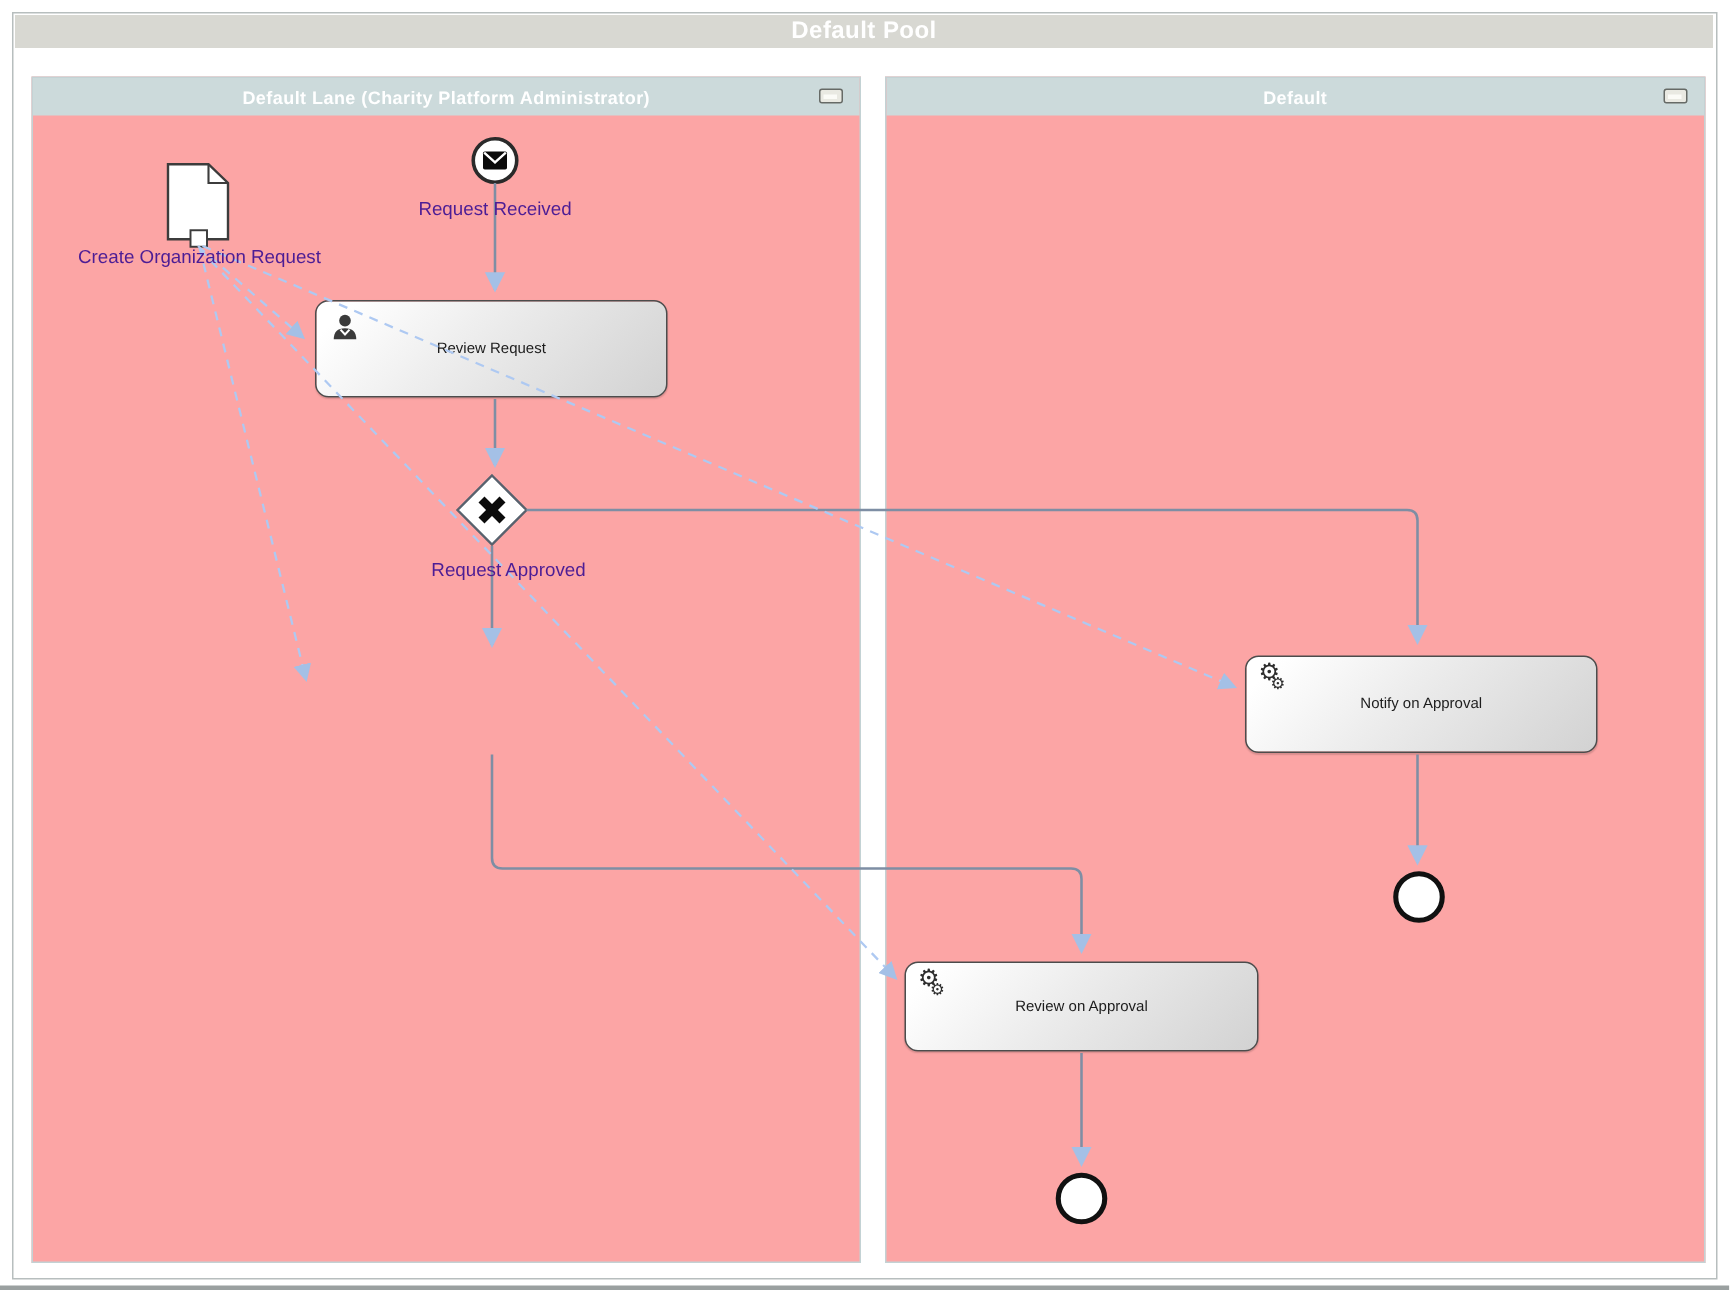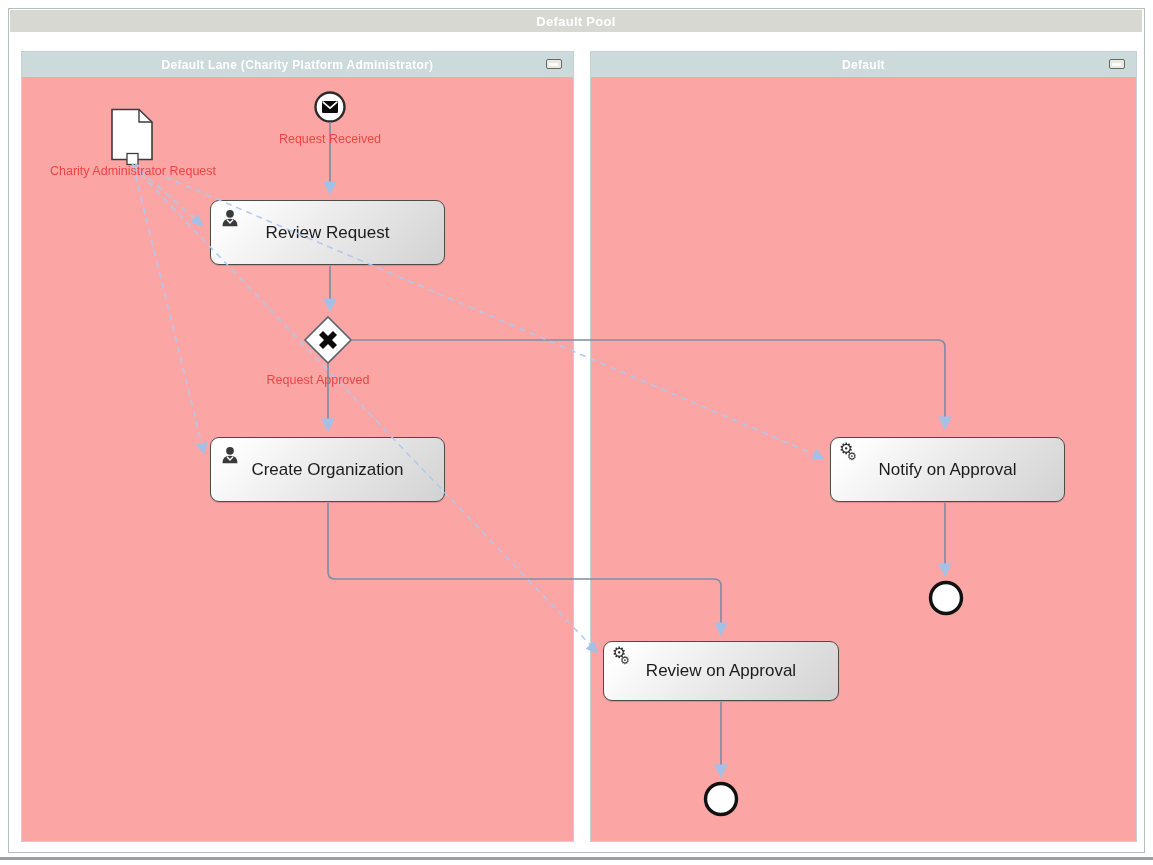--- a/index.html
+++ b/index.html
@@ -5,45 +5,45 @@
   * { margin:0; padding:0; box-sizing:border-box; }
   html,body { background:#ffffff; }
   body { font-family:"Liberation Sans", sans-serif; }
   #canvas { position:relative; width:1153px; height:865px; background:#ffffff; overflow:hidden; }
 
   
   #pool { position:absolute; left:8px; top:8px; width:1137px; height:845px;
           border:1.5px solid #b7bebe; background:#ffffff; z-index:1; }
   #pool-header { position:absolute; left:1px; top:1px; width:1132px; height:22px;
                  background:#d8d8d2; display:flex; align-items:center; justify-content:center;
-                 color:#ffffff; font-weight:bold; font-size:13px; letter-spacing:0.3px; }
+                 color:#ffffff; font-weight:bold; font-size:16px; letter-spacing:0.3px; }
   .lane { position:absolute; top:42px; height:791px; border:1.5px solid #c3d2d4; background:#fca5a5; }
   #lane-default { left:12px;  width:553px; }
   #lane-system  { left:581px; width:547px; }
   .lane-header { position:absolute; left:0; top:0; width:100%; height:25px;
                  background:#ccdadb; display:flex; align-items:center; justify-content:center;
                  color:#ffffff; font-weight:bold; font-size:12px; letter-spacing:0.3px; }
   .lane-collapse { position:absolute; top:7px; right:11px; width:16px; height:10px;
                    border:1.5px solid #666a66; border-radius:2px; background:#e9e9e2; }
   .lane-collapse .bar { position:absolute; left:2px; top:2.5px; width:9px; height:3px; background:#fbfbf7; }
 
   
   .node { position:absolute; z-index:5; }
   .task { width:235px; height:65px; border:1.5px solid #4c4c4c; border-radius:9px;
           background:linear-gradient(135deg,#ffffff 8%,#ececec 45%,#d2d2d2 100%);
           box-shadow:0 1px 1px rgba(0,0,0,0.15); }
   .task-label { position:absolute; left:0; top:0; width:100%; height:100%;
                 display:flex; align-items:center; justify-content:center;
-                font-size:17px; color:#1c1c1c; }
+                font-size:10px; color:#1c1c1c; }
   .task-icon { position:absolute; left:9px; top:7px; width:20px; height:20px; }
   .gear-icon { position:absolute; left:8px; top:3px; width:24px; height:24px;
                color:#2e2e2e; font-size:16px; line-height:16px; }
   .gear-icon .g2 { position:absolute; left:8px; top:7px; font-size:11px; }
 
-  .flow-label { position:absolute; z-index:7; font-size:12.5px; color:#ef4444;
+  .flow-label { position:absolute; z-index:7; font-size:12.5px; color:#4c1d95;
                 text-align:center; width:180px; }
 
   #connectors { position:absolute; left:0; top:0; width:1153px; height:865px; z-index:6; pointer-events:none; }
 
   #bottom-rule { position:absolute; left:0; top:857px; width:1153px; height:3px; background:#9aa0a0; z-index:2; }
 </style>
 </head>
 <body>
 
 <div id="canvas">
@@ -81,48 +81,40 @@
   </svg>
   <div class="flow-label" style="left:240px; top:132px;">Request Received</div>
 
   <svg class="node" style="left:110px; top:108px;" width="46" height="60">
     <g>
       <path d="M2,1.5 H29 L42,14 V51.5 H2 Z" fill="#ffffff" stroke="#3c3c3c" stroke-width="1.6"></path>
       <path d="M29,1.5 V14 H42" fill="none" stroke="#3c3c3c" stroke-width="1.4"></path>
     </g>
     <rect x="17" y="45.5" width="11" height="11" fill="#ffffff" stroke="#3c3c3c" stroke-width="1.3"></rect>
   </svg>
-  <div class="flow-label" style="left:42px; top:164px; width:182px;">Charity Administrator Request</div>
+  <div class="flow-label" style="left:42px; top:164px; width:182px;">Create Organization Request</div>
 
   <div class="node task" style="left:210px; top:200px;">
     <svg class="task-icon" viewBox="0 0 16 16">
       <circle cx="8" cy="4.6" r="3.1" fill="#3a3a3a"></circle>
       <path d="M2,14.5 Q2,8.6 8,8.6 Q14,8.6 14,14.5 Z" fill="#3a3a3a"></path>
       <path d="M5.6,9.4 L8,12 L10.4,9.4" fill="none" stroke="#ffffff" stroke-width="1.1"></path>
     </svg>
     <div class="task-label">Review Request</div>
   </div>
 
   <svg class="node" style="left:303px; top:315px;" width="50" height="50">
     <polygon points="25,2 48,25 25,48 2,25" fill="#ffffff" stroke="#58626e" stroke-width="1.6"></polygon>
     <g>
       <line x1="18" y1="18" x2="32" y2="32" stroke="#0b0b0b" stroke-width="5.6"></line>
       <line x1="32" y1="18" x2="18" y2="32" stroke="#0b0b0b" stroke-width="5.6"></line>
     </g>
   </svg>
-  <div class="flow-label" style="left:228px; top:373px;">Request Approved</div>
+  <div class="flow-label" style="left:249px; top:373px;">Request Approved</div>
 
-  <div class="node task" style="left:210px; top:437px;">
-    <svg class="task-icon" viewBox="0 0 16 16">
-      <circle cx="8" cy="4.6" r="3.1" fill="#3a3a3a"></circle>
-      <path d="M2,14.5 Q2,8.6 8,8.6 Q14,8.6 14,14.5 Z" fill="#3a3a3a"></path>
-      <path d="M5.6,9.4 L8,12 L10.4,9.4" fill="none" stroke="#ffffff" stroke-width="1.1"></path>
-    </svg>
-    <div class="task-label">Create Organization</div>
-  </div>
 
   <div class="node task" style="left:830px; top:437px;">
     <div class="gear-icon">
       <span>⚙</span><span class="g2">⚙</span>
     </div>
     <div class="task-label">Notify on Approval</div>
   </div>
 
   <svg class="node" style="left:927px; top:579px;" width="38" height="38">
     <circle cx="19" cy="19" r="15.5" fill="#ffffff" stroke="#111111" stroke-width="3.4"></circle>

